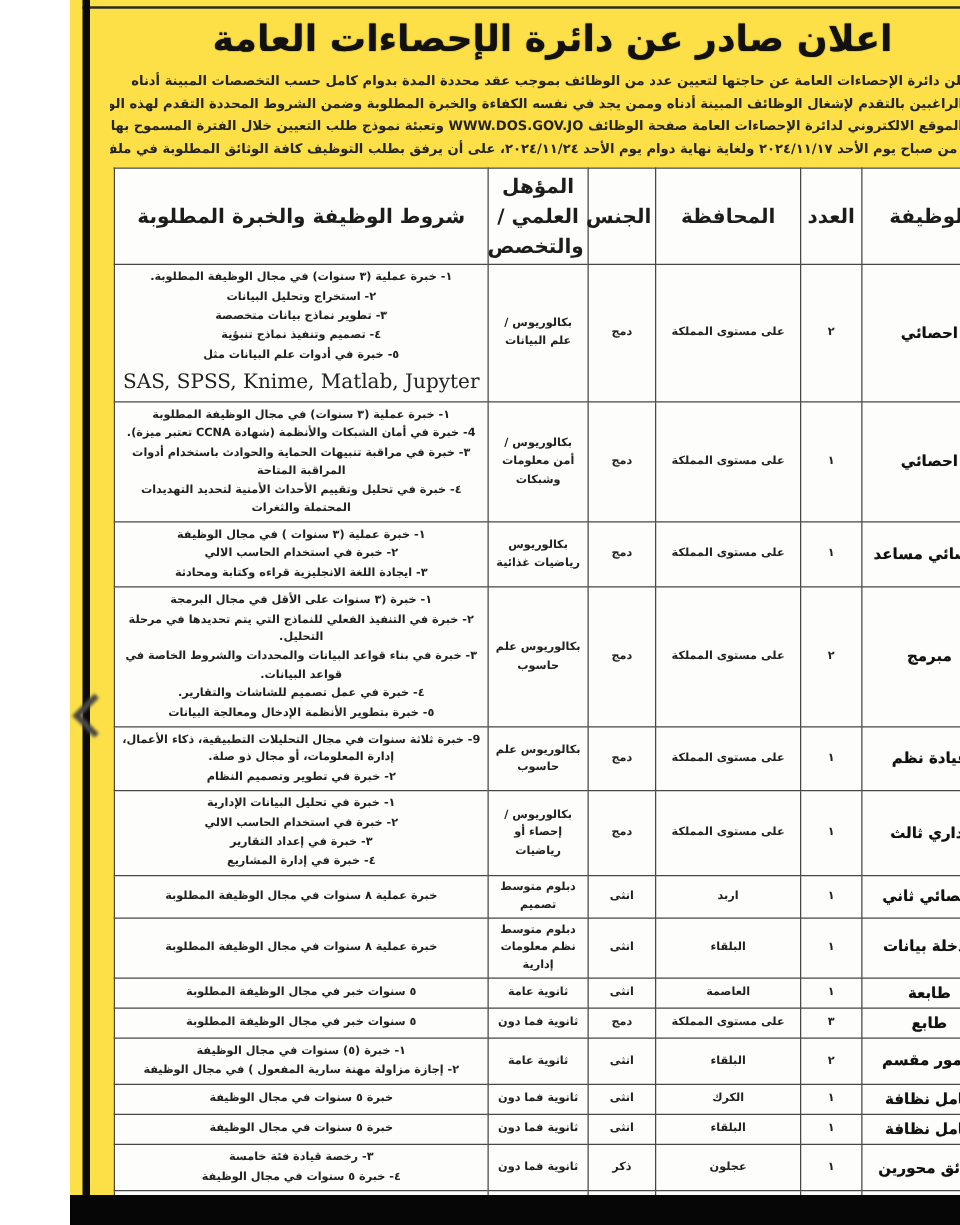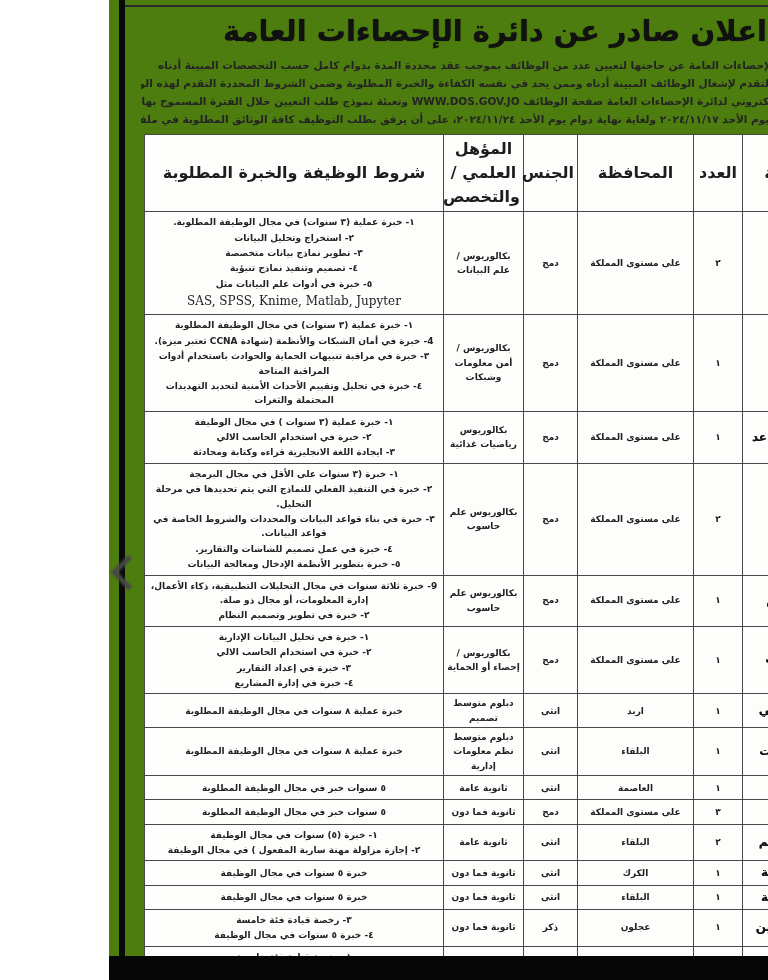--- a/index.html
+++ b/index.html
@@ -1,20 +1,20 @@
 <!DOCTYPE html>
 <html lang="ar" dir="rtl"><head>
 <meta charset="utf-8">
 <style>
   html,body{margin:0;padding:0;}
   body{
     width:768px;height:980px;overflow:hidden;background:#ffffff;
     font-family:"DejaVu Sans",sans-serif;color:#1b1b1b;
   }
-  .sheet{position:relative;width:659px;height:980px;background:#4d7c0f;}
+  .sheet{position:relative;width:712px;height:980px;background:#fde047;}
   
   .frame-left{position:absolute;left:10px;top:0;width:6px;height:980px;background:#0a0a0a;}
   .frame-top{position:absolute;left:10px;top:5px;width:737px;height:2px;background:#2a2a2a;}
   .frame-right{position:absolute;left:745px;top:5px;width:2px;height:975px;background:#3a3a3a;}
   .frame-bottom{position:absolute;left:0;top:956px;width:747px;height:24px;background:#060606;z-index:5;}
   .content{position:absolute;left:30px;top:8px;width:712px;direction:rtl;filter:blur(0.2px);}
   .doc-title{
     text-align:center;font-size:29px;font-weight:bold;margin:6px 30px 8px 30px;
     letter-spacing:0.5px;color:#111;text-shadow:0 0 1px rgba(0,0,0,.75);
   }
@@ -25,21 +25,21 @@
   }
   table{
     width:706px;border-collapse:collapse;table-layout:fixed;direction:rtl;
     margin-top:4px;background:#fdfdfc;
   }
   th,td{border:1px solid #474747;vertical-align:middle;text-align:center;padding:2px 3px;}
   th{font-size:16px;font-weight:bold;line-height:1.5;color:#1d1d1d;}
   td{font-size:9px;font-weight:700;line-height:1.6;color:#222;}
   td.job{font-size:12px;font-weight:bold;color:#111;text-shadow:0 0 .6px rgba(0,0,0,.6);}
   td.conds div{margin:1px 0;}
-  td.conds div.latin{font-size:12px;font-weight:400;font-family:"DejaVu Serif",serif;}
+  td.conds div.latin{font-size:16px;font-weight:400;font-family:"DejaVu Serif",serif;}
   .footer-partial{
     position:absolute;right:78px;top:980px;font-size:11px;font-weight:bold;z-index:1;direction:rtl;
   }
   
   .nav-arrow{position:absolute;width:20px;height:20px;z-index:6;cursor:pointer;filter:blur(1.1px);}
   .nav-left{left:7px;top:560px;border-left:5px solid #474747;border-bottom:5px solid #474747;transform:rotate(45deg);}
   .nav-right{left:742px;top:560px;border-left:5px solid #474747;border-bottom:5px solid #474747;transform:rotate(225deg);}
 </style>
 </head>
 <body>
@@ -144,21 +144,21 @@
             <td class="conds">
               <div>9- خبرة ثلاثة سنوات في مجال التحليلات التطبيقية، ذكاء الأعمال، إدارة المعلومات، أو مجال ذو صلة.</div>
               <div>٢- خبرة في تطوير وتصميم النظام</div>
             </td>
           </tr>
           <tr>
             <td class="job">إداري ثالث</td>
             <td>١</td>
             <td>على مستوى المملكة</td>
             <td>دمج</td>
-            <td>بكالوريوس / إحصاء أو الحماية</td>
+            <td>بكالوريوس / إحصاء أو رياضيات</td>
             <td class="conds">
               <div>١- خبرة في تحليل البيانات الإدارية</div>
               <div>٢- خبرة في استخدام الحاسب الالي</div>
               <div>٣- خبرة في إعداد التقارير</div>
               <div>٤- خبرة في إدارة المشاريع</div>
             </td>
           </tr>
           <tr>
             <td class="job">احصائي ثاني</td>
             <td>١</td>

